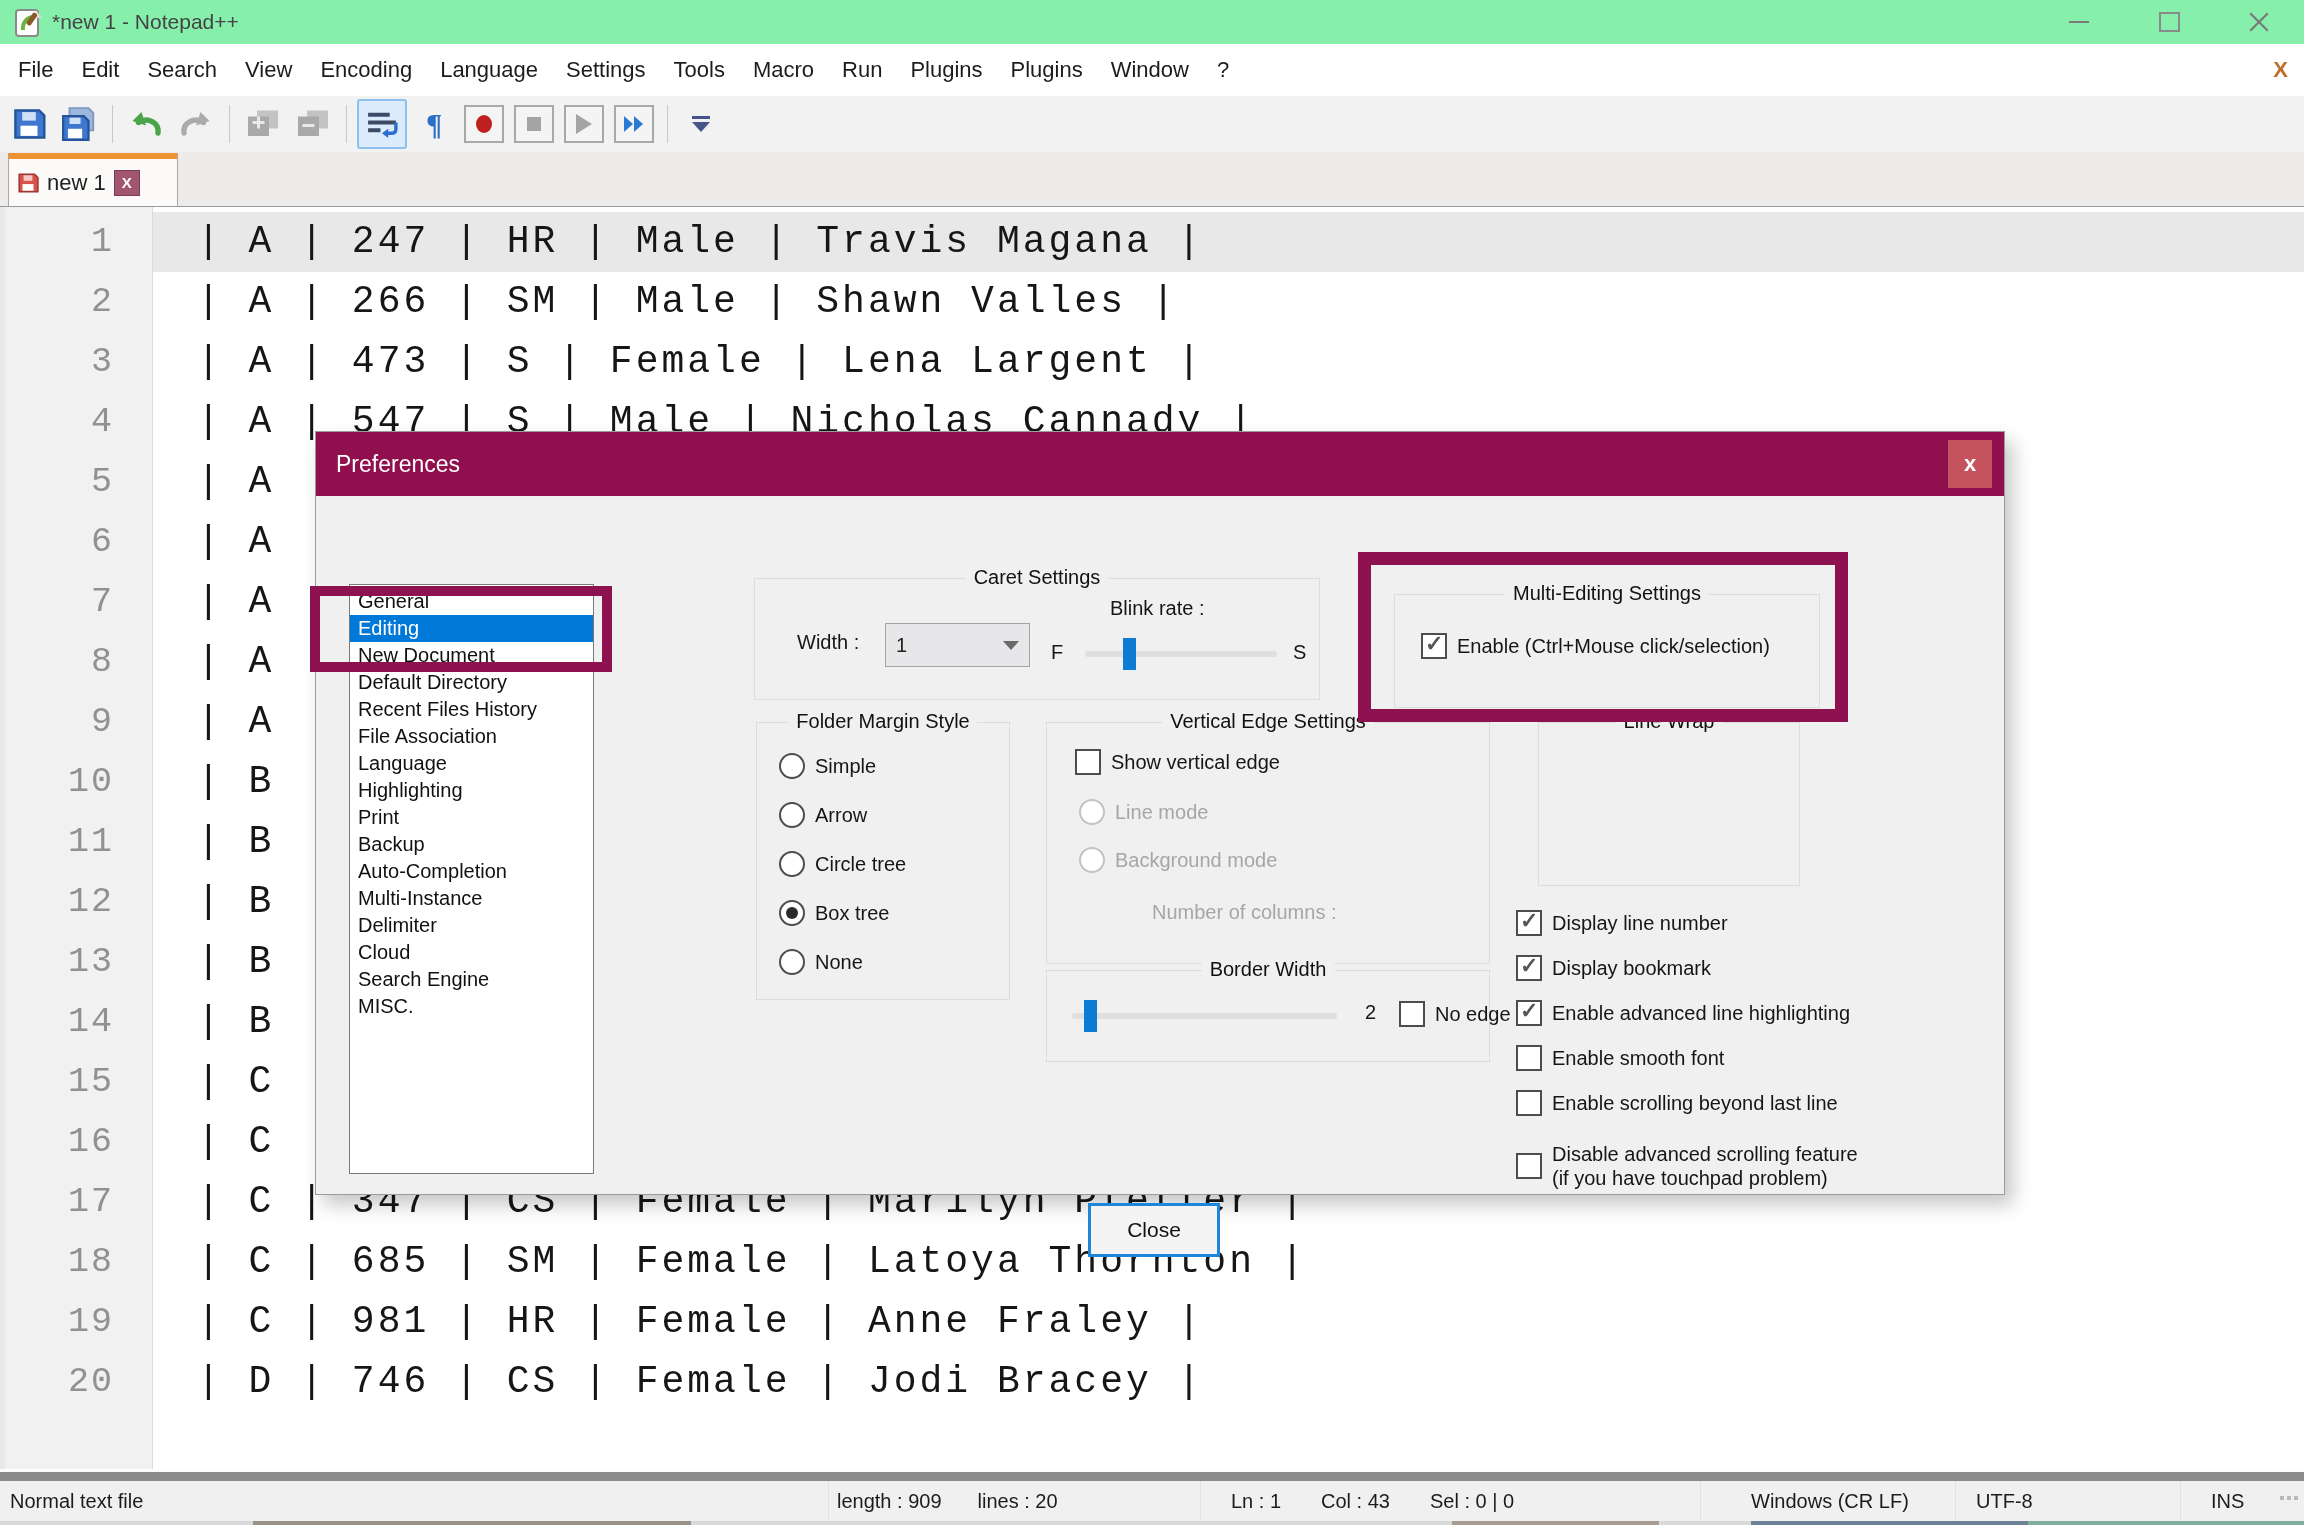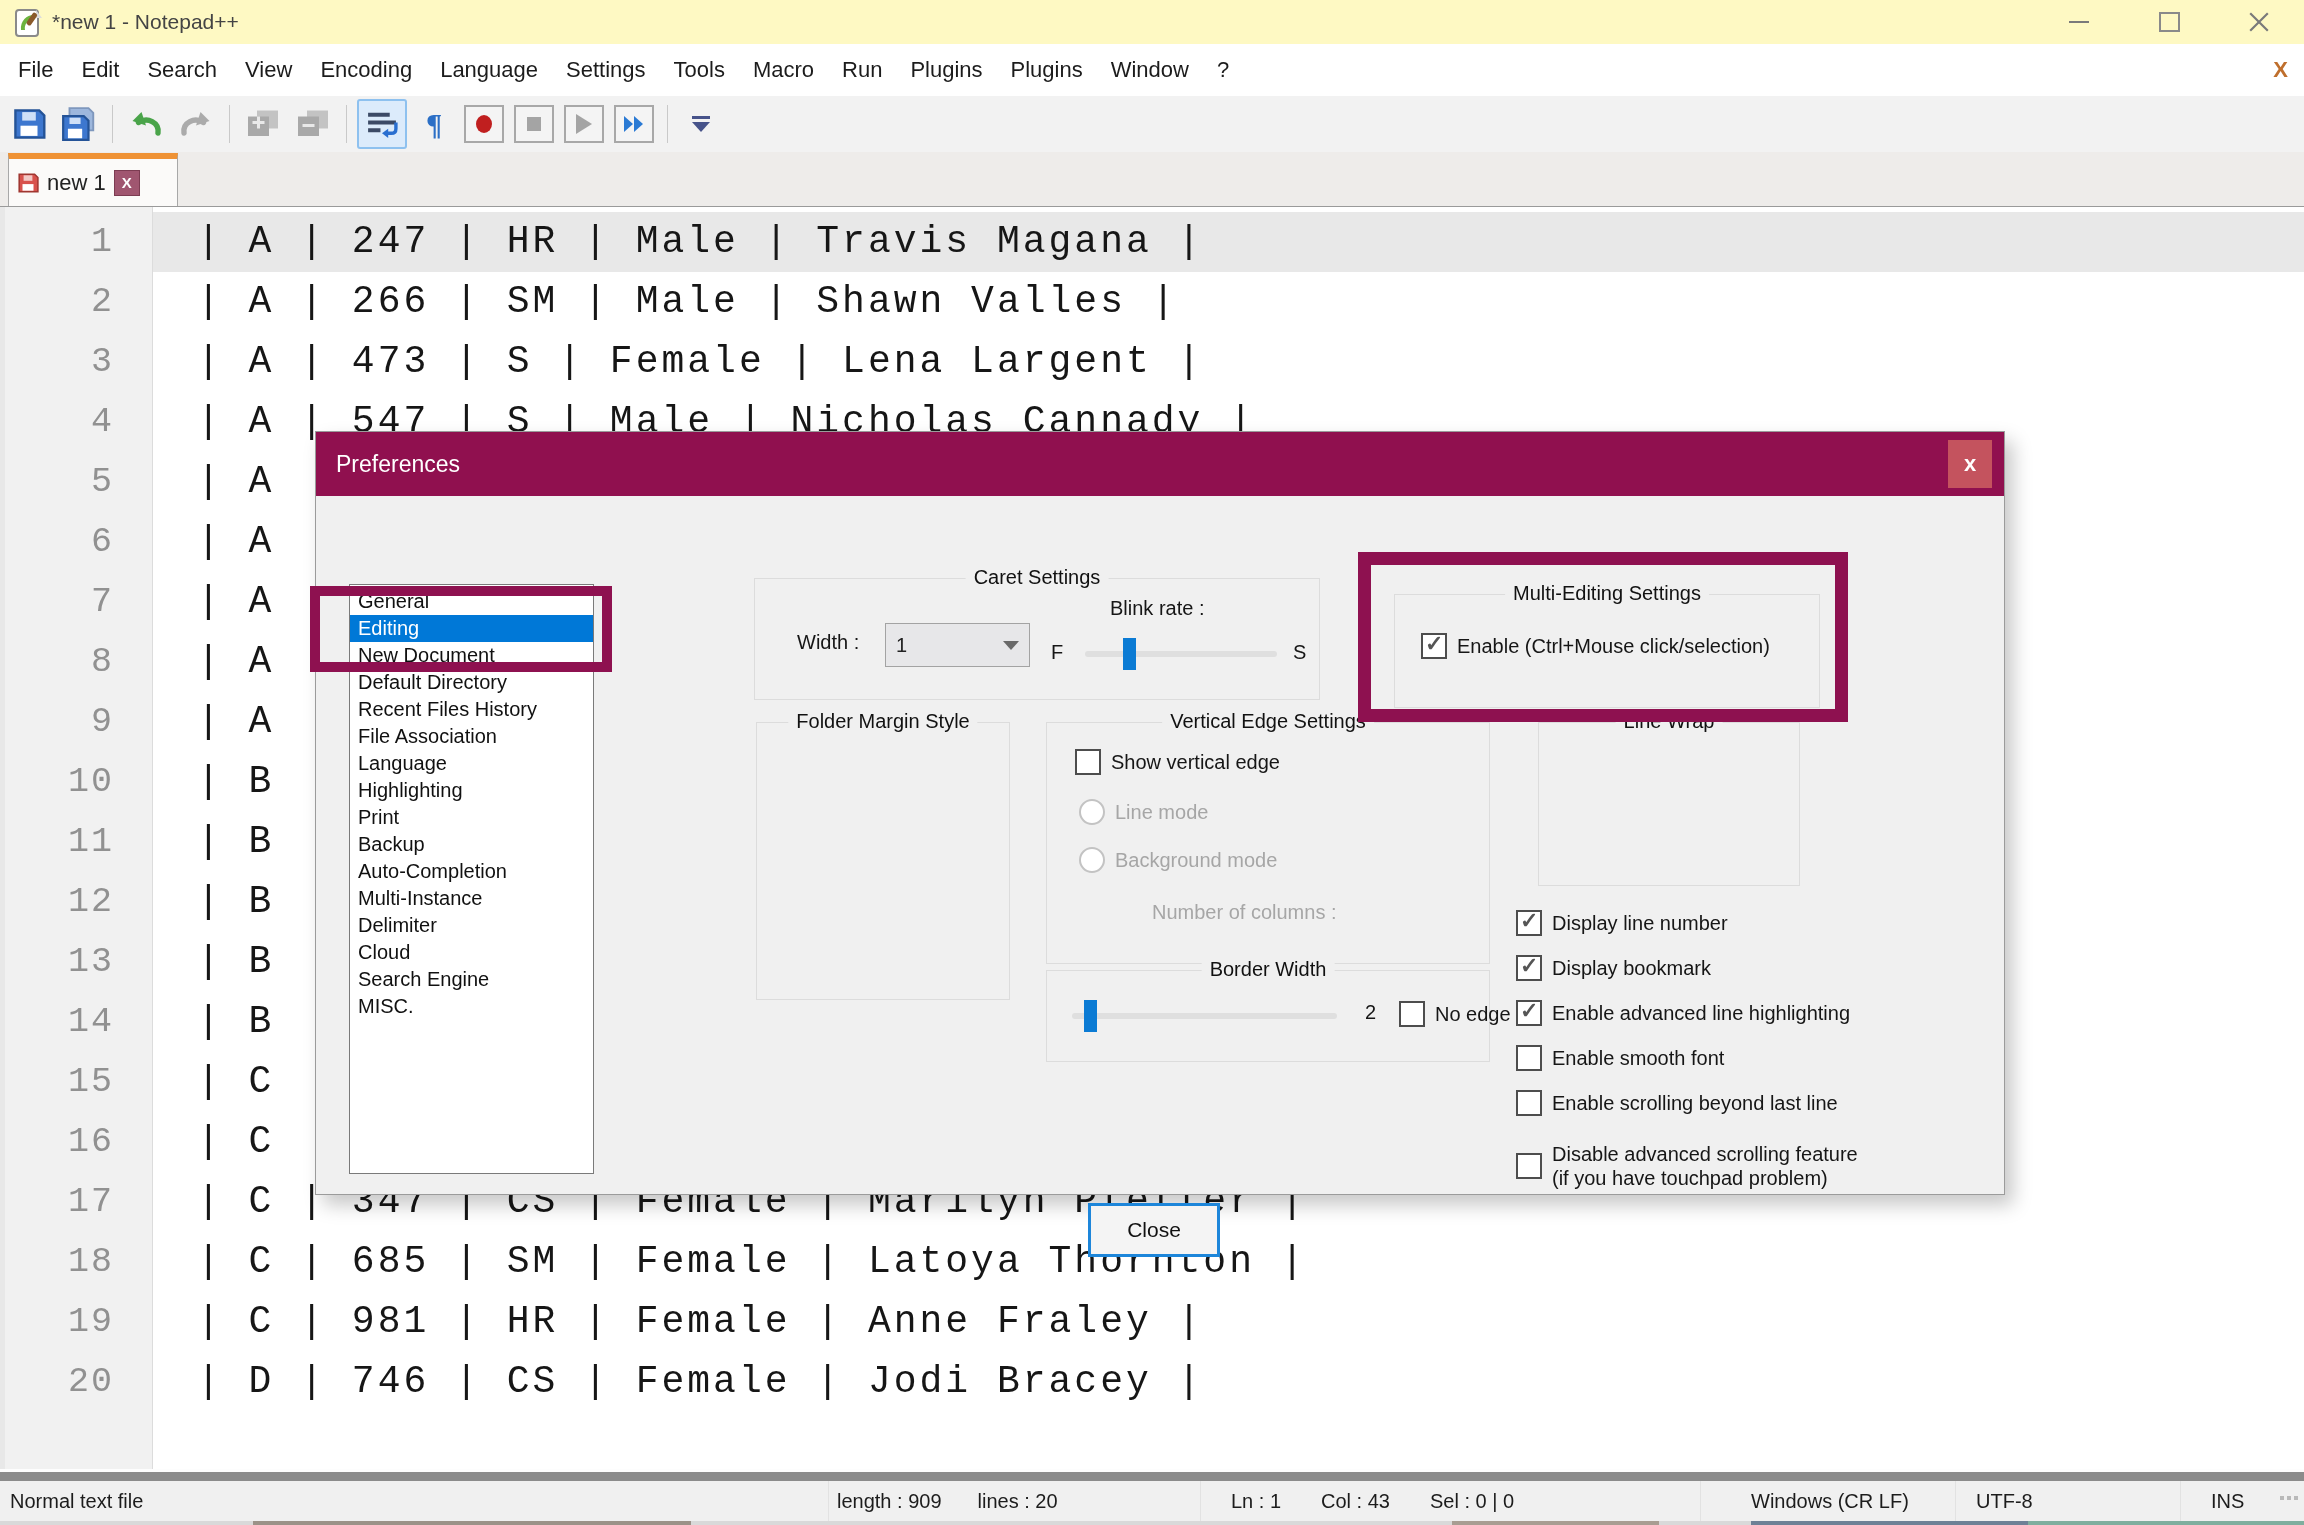--- a/index.html
+++ b/index.html
@@ -2,21 +2,21 @@
 <html><head>
 <meta charset="utf-8">
 <style>
   html,body{margin:0;padding:0;}
   body{
     width:2304px;height:1525px;overflow:hidden;background:#fff;
     font-family:"Liberation Sans",sans-serif;color:#1a1a1a;
     -webkit-font-smoothing:antialiased;position:relative;
   }
   
-  .titlebar{height:44px;background:#fef9c3;display:flex;align-items:center;position:relative;}
+  .titlebar{height:44px;background:#86efac;display:flex;align-items:center;position:relative;}
   .app-icon{width:28px;height:30px;margin:2px 10px 0 14px;}
   .title-text{font-size:21px;color:#444;}
   .win-controls{position:absolute;right:0;top:0;height:44px;display:flex;}
   .win-btn{width:90px;height:44px;display:flex;align-items:center;justify-content:center;}
   .glyph-min{width:20px;height:2px;background:#7a7a7a;}
   .glyph-max{width:17px;height:16px;border:2px solid #8a8a8a;}
   
   .menubar{height:52px;background:#fff;display:flex;align-items:center;padding-left:4px;position:relative;}
   .menu-item{font-size:22px;padding:6px 14px;color:#1c1c1c;}
   .menu-x{position:absolute;right:16px;font-size:22px;font-weight:bold;color:#bf6f2d;}
@@ -340,20 +340,42 @@
       <div class="group g-multi">
         <span class="group-title">Multi-Editing Settings</span>
         <div class="ctl-row" style="left:26px;top:38px;">
           <span class="cb on"></span>
           <span>Enable (Ctrl+Mouse click/selection)</span>
         </div>
       </div>
 
       <div class="group g-folder">
         <span class="group-title">Folder Margin Style</span>
+        <div class="vstack" style="left:22px;top:30px;">
+            <div class="ctl-row" style="position: relative; margin-bottom: 23px;">
+              <span class="radio"></span>
+              <span>Simple</span>
+            </div>
+            <div class="ctl-row" style="position: relative; margin-bottom: 23px;">
+              <span class="radio"></span>
+              <span>Arrow</span>
+            </div>
+            <div class="ctl-row" style="position: relative; margin-bottom: 23px;">
+              <span class="radio"></span>
+              <span>Circle tree</span>
+            </div>
+            <div class="ctl-row" style="position: relative; margin-bottom: 23px;">
+              <span class="radio sel"></span>
+              <span>Box tree</span>
+            </div>
+            <div class="ctl-row" style="position: relative; margin-bottom: 23px;">
+              <span class="radio"></span>
+              <span>None</span>
+            </div>
+          </div>
       </div>
 
       <div class="group g-vedge">
         <span class="group-title">Vertical Edge Settings</span>
         <div class="ctl-row" style="left:28px;top:26px;">
           <span class="cb"></span>
           <span>Show vertical edge</span>
         </div>
         <div class="ctl-row disabled" style="left:32px;top:76px;">
           <span class="radio dis"></span>

